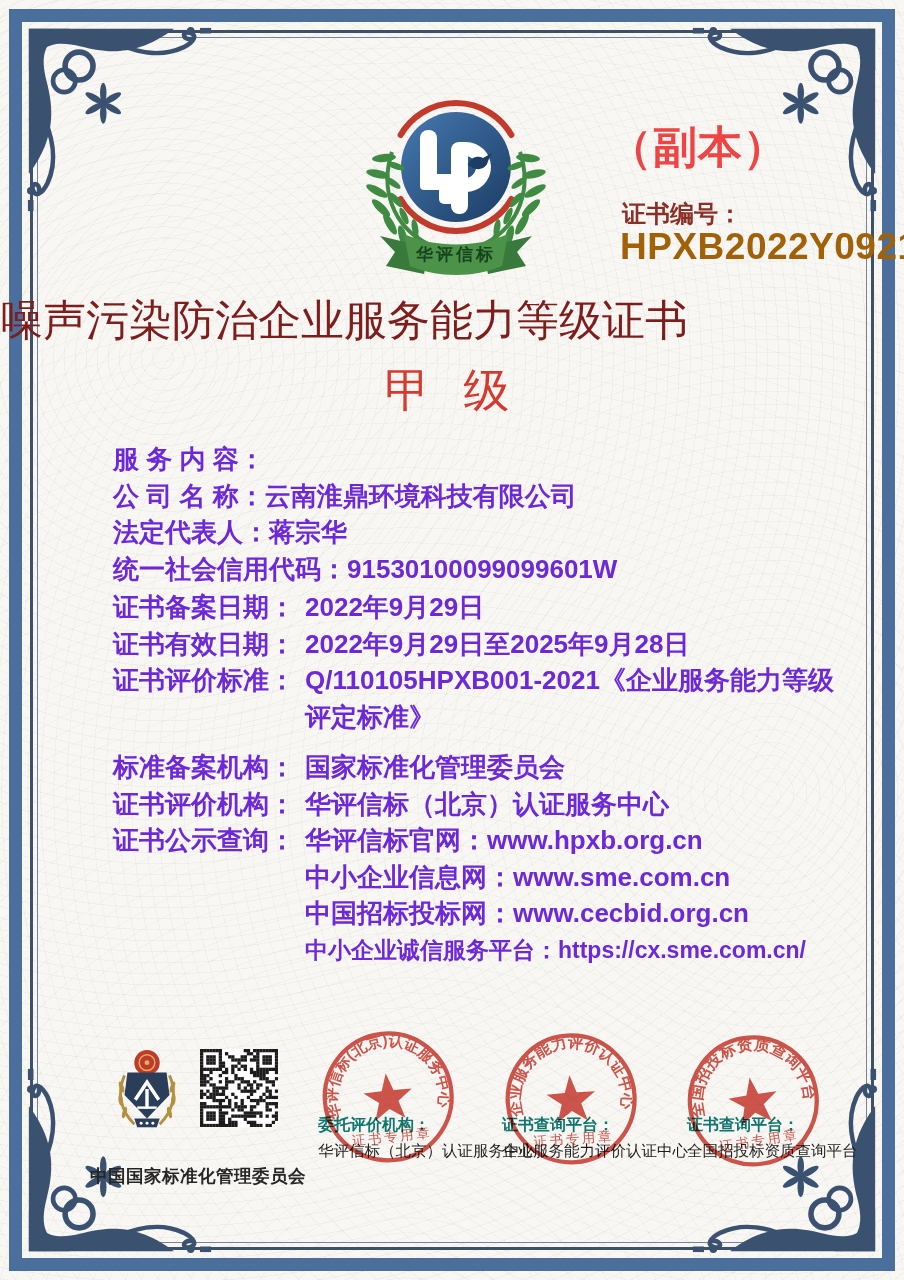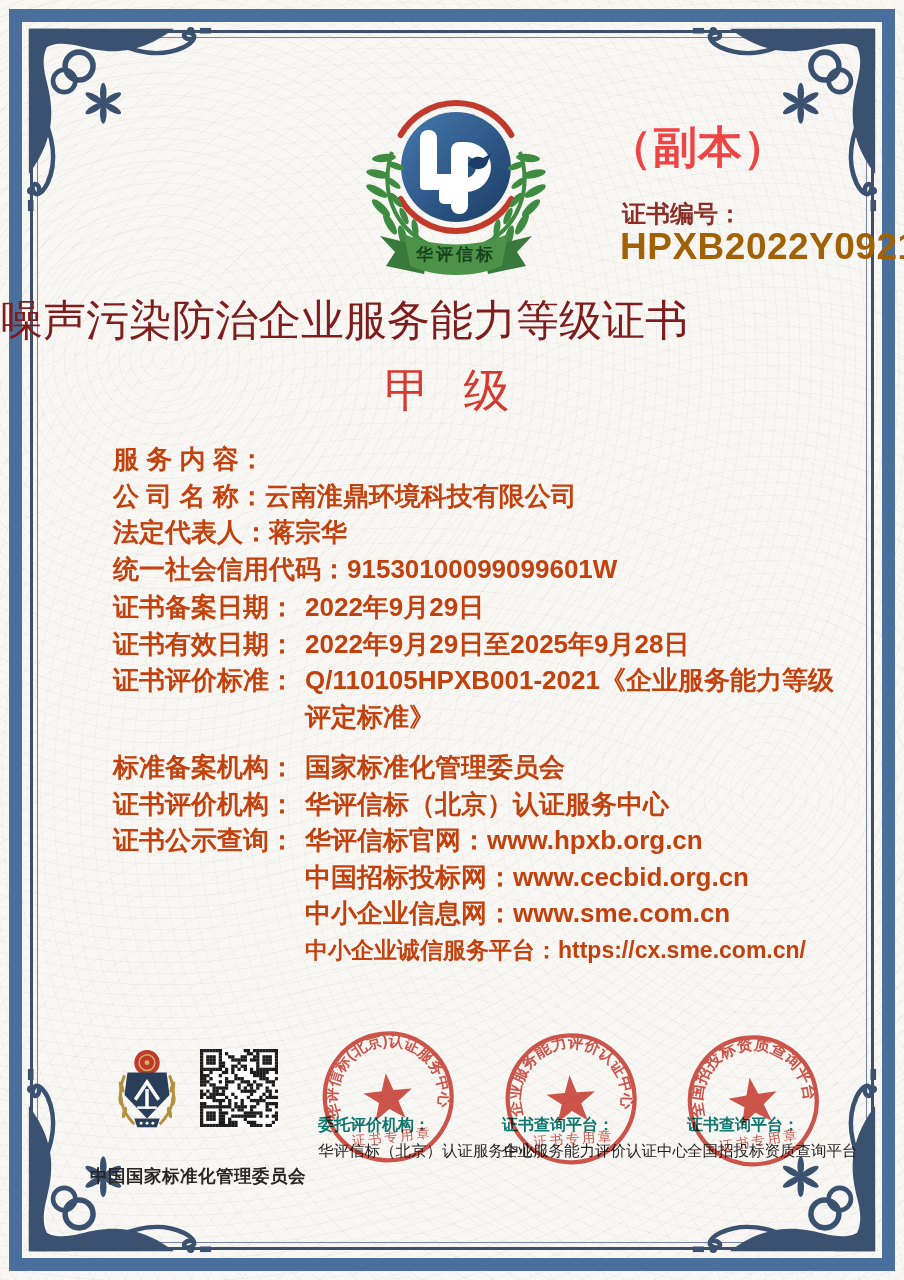--- a/index.html
+++ b/index.html
@@ -23,21 +23,21 @@
   .c-br{bottom:27px;right:27px;transform:scale(-1,-1);}
 
   .abs{position:absolute;}
   .logo{left:350px;top:88px;width:212px;height:196px;}
   .copy{left:608px;top:118px;font-size:44px;font-weight:700;letter-spacing:1px;color:#ef4444;}
   .certno-label{left:622px;top:198px;font-size:24px;font-weight:700;color:#8a2e26;}
   .certno{left:620px;top:226px;font-size:37px;font-weight:700;color:#a16207;letter-spacing:.5px;}
   .title{left:0;right:0;top:292px;text-align:left;font-size:43px;font-weight:400;color:#7f1d1d;}
   .grade{left:0;right:0;top:360px;text-align:center;font-size:46px;font-weight:400;color:#d63a2f;letter-spacing:10px;}
 
-  .block{color:#c2410c;}
+  .block{color:#6d28d9;}
   .row{display:flex;font-size:26px;font-weight:600;line-height:36.6px;}
   .row .label{flex:none;white-space:pre;}
   .row .value{flex:1;white-space:normal;}
   .info{left:113px;top:441px;width:712px;}
   .dates{left:113px;top:589px;width:745px;}
   .orgs{left:113px;top:749px;width:745px;}
   .dates .label,.orgs .label{width:192px;}
   .row.tight{font-size:23px;}
 
   .emblem{left:112px;top:1046px;width:70px;height:90px;}
@@ -194,25 +194,25 @@
     <div class="row">
         <span class="label">证书评价机构：</span>
         <span class="value">华评信标（北京）认证服务中心</span>
       </div>
     <div class="row">
         <span class="label">证书公示查询：</span>
         <span class="value">华评信标官网：www.hpxb.org.cn</span>
       </div>
     <div class="row">
         <span class="label"></span>
+        <span class="value">中小企业信息网：www.sme.com.cn</span>
+      </div>
+    <div class="row">
+        <span class="label"></span>
         <span class="value">中国招标投标网：www.cecbid.org.cn</span>
-      </div>
-    <div class="row">
-        <span class="label"></span>
-        <span class="value">中小企业信息网：www.sme.com.cn</span>
       </div>
     <div class="row tight">
         <span class="label"></span>
         <span class="value">中小企业诚信服务平台：https://cx.sme.com.cn/</span>
       </div>
   </div>
 
   <svg class="abs emblem" viewBox="0 0 70 92">
     <path d="M12,30 C4,48 8,66 22,80" stroke="#b5903e" stroke-width="3" fill="none"></path>
     <path d="M58,30 C66,48 62,66 48,80" stroke="#b5903e" stroke-width="3" fill="none"></path>

